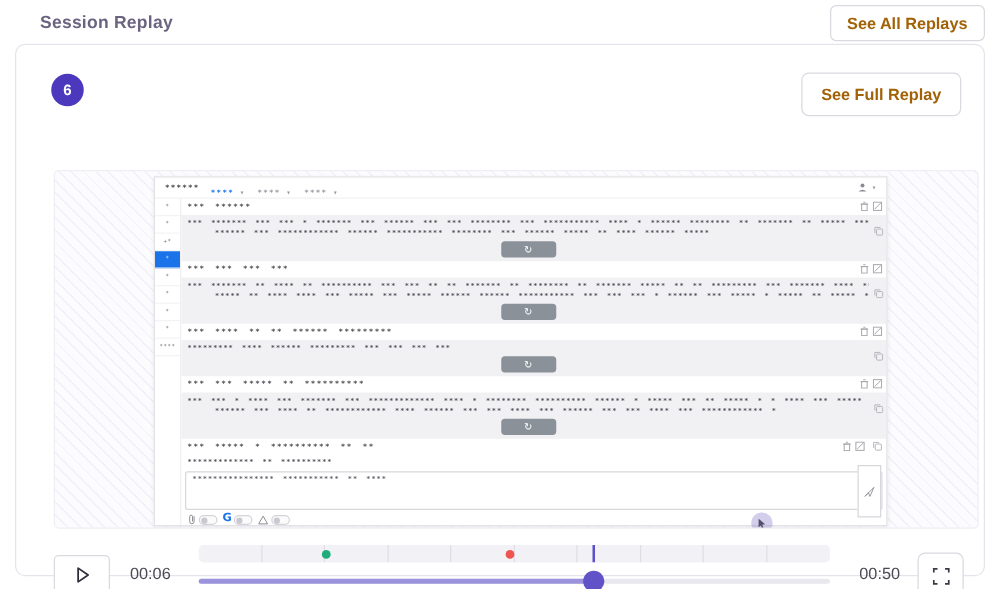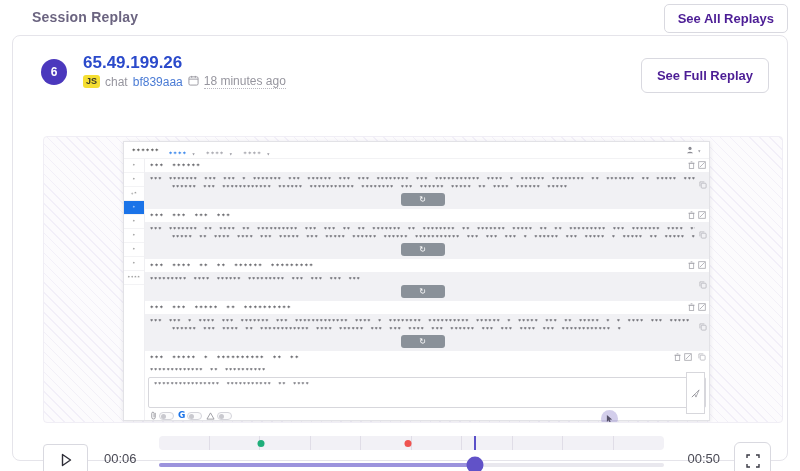--- a/index.html
+++ b/index.html
@@ -1,21 +1,21 @@
 <!DOCTYPE html>
 <html><head>
 <meta charset="utf-8">
 <style>
   * { margin:0; padding:0; box-sizing:border-box; }
   html,body { width:800px; height:471px; background:#fff; font-family:"Liberation Sans", sans-serif; overflow:hidden; }
 
   .page-header { position:relative; height:35px; padding:9px 14px 0 32px; }
   .page-title { font-size:14px; font-weight:700; color:#6b6480; letter-spacing:.2px; }
   .btn { background:#fff; border:1px solid #d9d9e0; border-radius:4px; font-family:"Liberation Sans",sans-serif;
-         font-weight:700; color:#4c1d95; cursor:pointer; }
+         font-weight:700; color:#a16207; cursor:pointer; }
   .see-all-btn { position:absolute; top:4px; right:12px; font-size:13px; padding:6px 13px; border-radius:5px; }
 
   .card { position:absolute; left:12px; top:35px; width:776px; height:426px; background:#fff;
           border:1px solid #e5e4ea; border-radius:8px; }
 
   .card-header { position:relative; padding:17px 18px 0 28px; height:62px; display:flex; align-items:flex-start; }
   .count-badge { width:26px; height:26px; border-radius:50%; background:#4b38bd; color:#fff; font-size:12px;
                  font-weight:700; display:flex; align-items:center; justify-content:center; margin:6px 16px 0 0; }
   .ip-link { font-size:17px; font-weight:700; color:#2b4acb; text-decoration:none; line-height:19px; }
   .meta-row { display:flex; align-items:center; gap:5px; margin-top:2px; font-size:12px; color:#96959e; }
@@ -90,37 +90,20 @@
 <body>
 
 <div class="page-header">
   <div class="page-title">Session Replay</div>
   <button class="btn see-all-btn">See All Replays</button>
 </div>
 
 <div class="card">
   <div class="card-header">
     <div class="count-badge">6</div>
-    <div>
-      <a class="ip-link" href="#">65.49.199.26</a>
-      <div class="meta-row">
-        <span class="js-badge">JS</span>
-        <span>chat</span>
-        <a class="sid-link" href="#">bf839aaa</a>
-        <span>
-          <svg width="11" height="11" viewBox="0 0 12 12">
-              <rect x="1" y="2" width="10" height="9" rx="1.5" fill="none" stroke="#96959e"></rect>
-              <line x1="4" y1="1" x2="4" y2="3" stroke="#96959e"></line>
-              <line x1="8" y1="1" x2="8" y2="3" stroke="#96959e"></line>
-              <line x1="1" y1="4.5" x2="11" y2="4.5" stroke="#96959e"></line>
-            </svg>
-        </span>
-        <a class="time-ago" href="#">18 minutes ago</a>
-      </div>
-    </div>
     <button class="btn see-full-btn">See Full Replay</button>
   </div>
 
   <div class="viewport">
     <div class="app-window">
       <div class="app-header">
         <span class="app-brand">******</span>
         <span id="nav-links"><span class="app-nav-link blue">**** <span class="caret">▾</span></span> <span class="app-nav-link gray">**** <span class="caret">▾</span></span> <span class="app-nav-link gray">**** <span class="caret">▾</span></span> </span>
         <span class="app-user">
           <svg width="8" height="8" viewBox="0 0 10 10">

